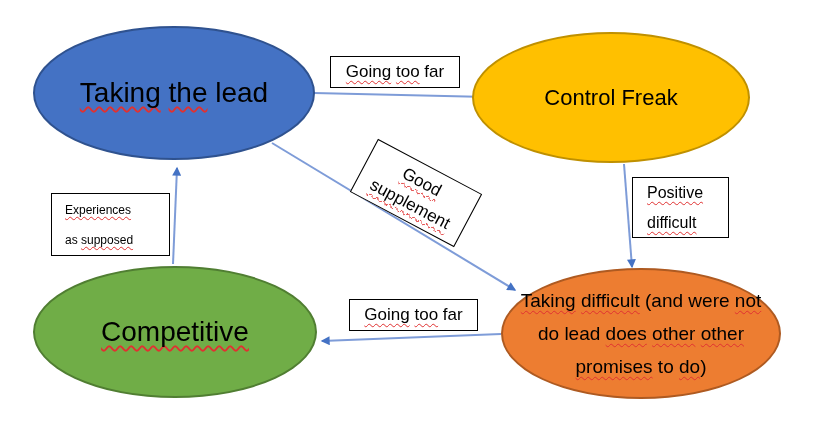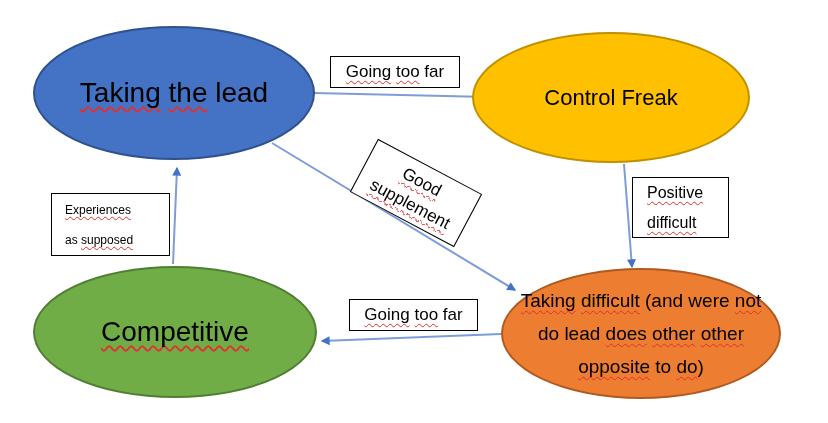--- a/index.html
+++ b/index.html
@@ -96,21 +96,21 @@
 
   <div class="node" id="node-control">
     <span class="node-label"><span>Control Freak</span></span>
   </div>
 
   <div class="node" id="node-competitive">
     <span class="node-label"><span class="sq">Competitive</span></span>
   </div>
 
   <div class="node" id="node-keeps">
-    <span class="node-label"><span class="sq">Taking</span><span> </span><span class="sq">difficult</span><span> (and were </span><span class="sq">not</span><br><span>do lead </span><span class="sq">does</span><span> </span><span class="sq">other</span><span> </span><span class="sq">other</span><br><span class="sq">opposite</span><span> to </span><span class="sq">do</span><span>)</span></span>
+    <span class="node-label"><span class="sq">Taking</span><span> </span><span class="sq">difficult</span><span> (and were </span><span class="sq">not</span><br><span>do lead </span><span class="sq">does</span><span> </span><span class="sq">other</span><span> </span><span class="sq">other</span><br><span class="sq">promises</span><span> to </span><span class="sq">do</span><span>)</span></span>
   </div>
 
   <div class="label-box" id="box-going-top">
     <span><span class="sq">Going</span><span> </span><span class="sq">too</span><span> far</span></span>
   </div>
 
   <div class="label-box" id="box-good">
     <span><span class="sq">Good</span><br><span class="sq">supplement</span></span>
   </div>
 

